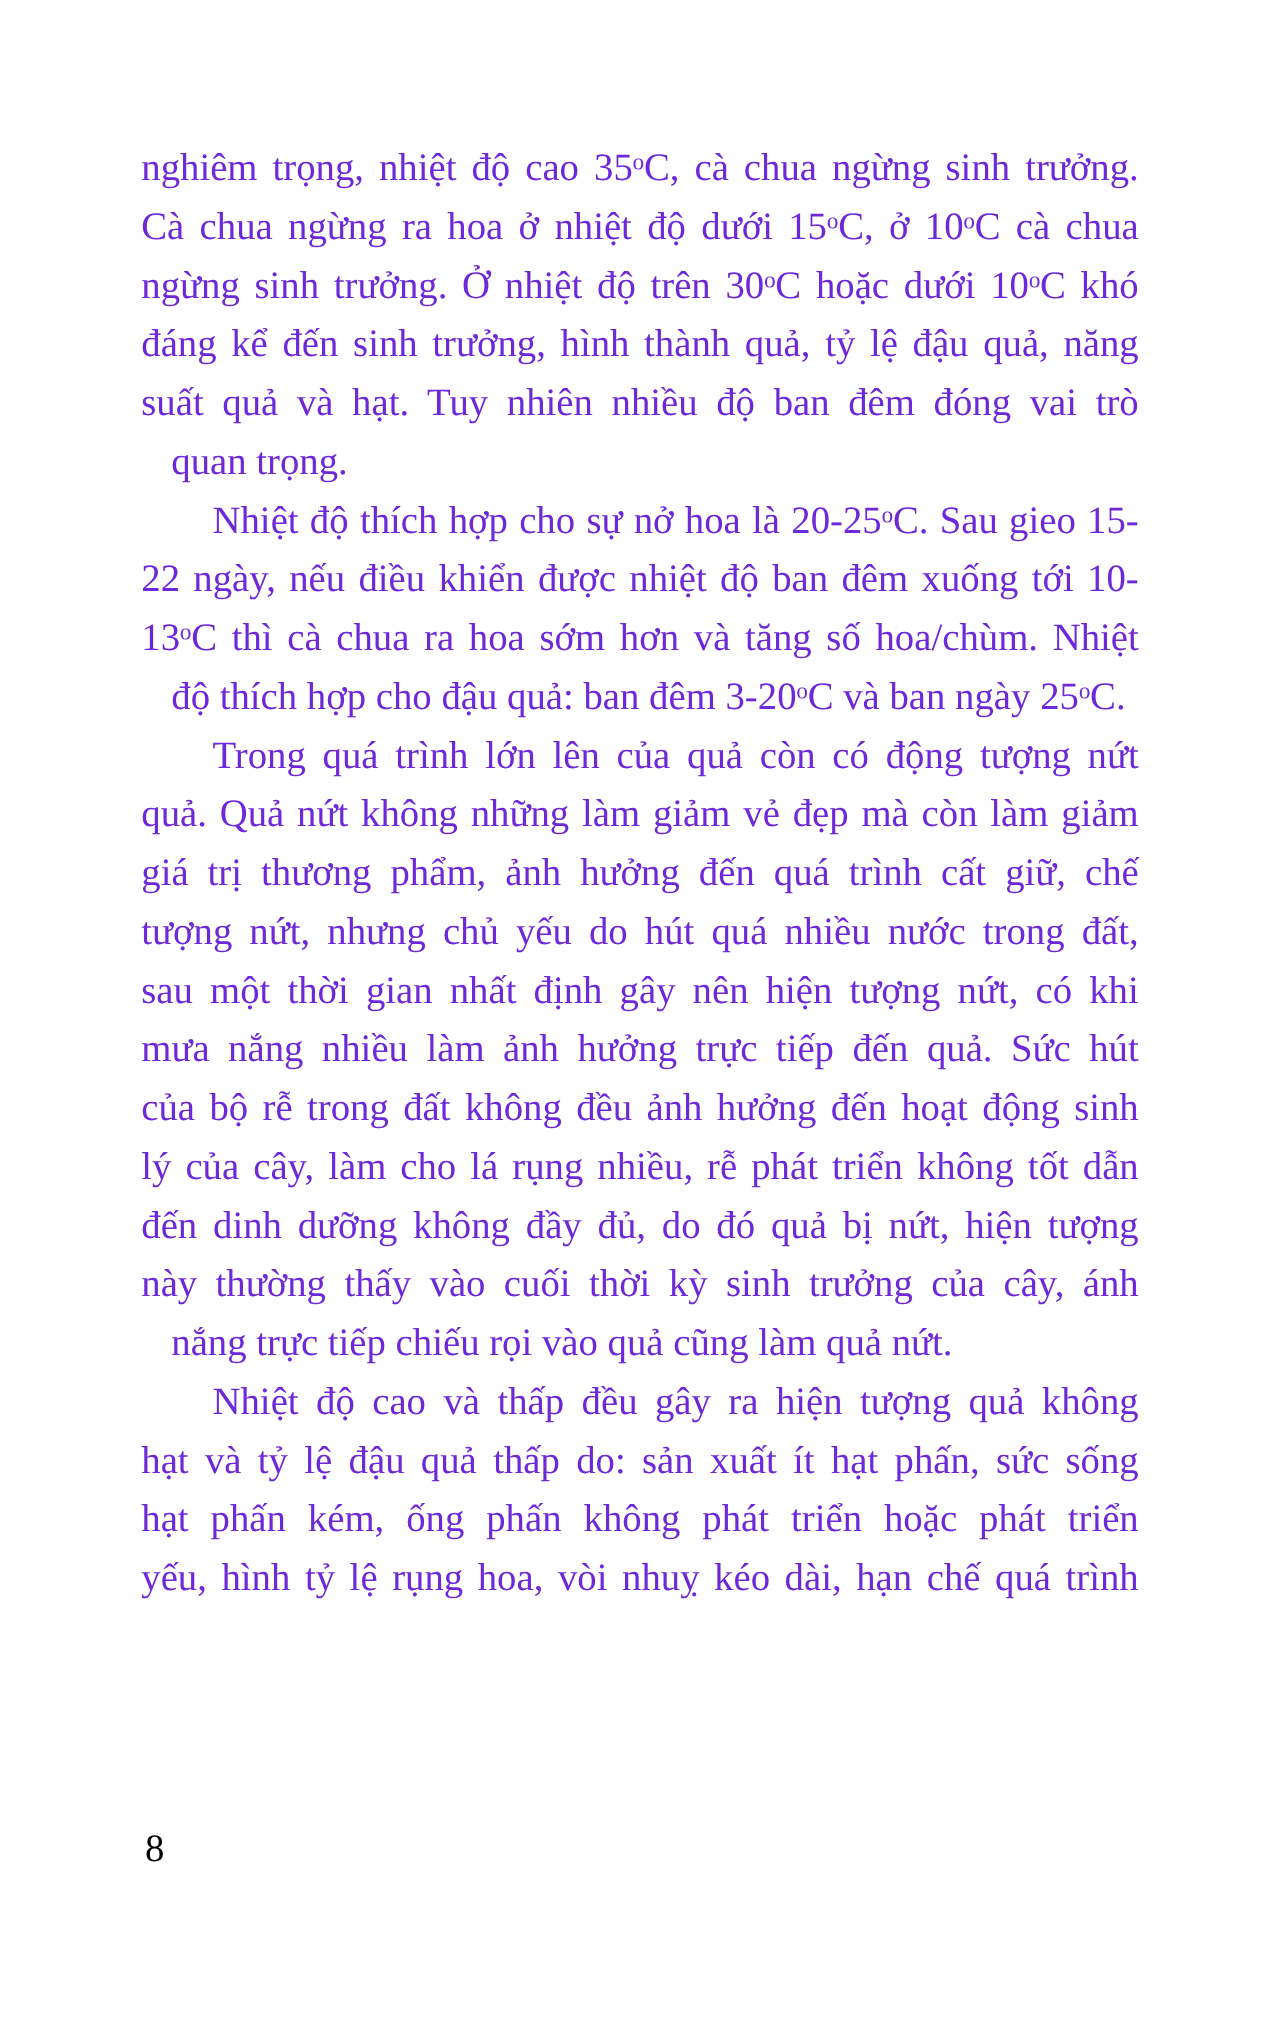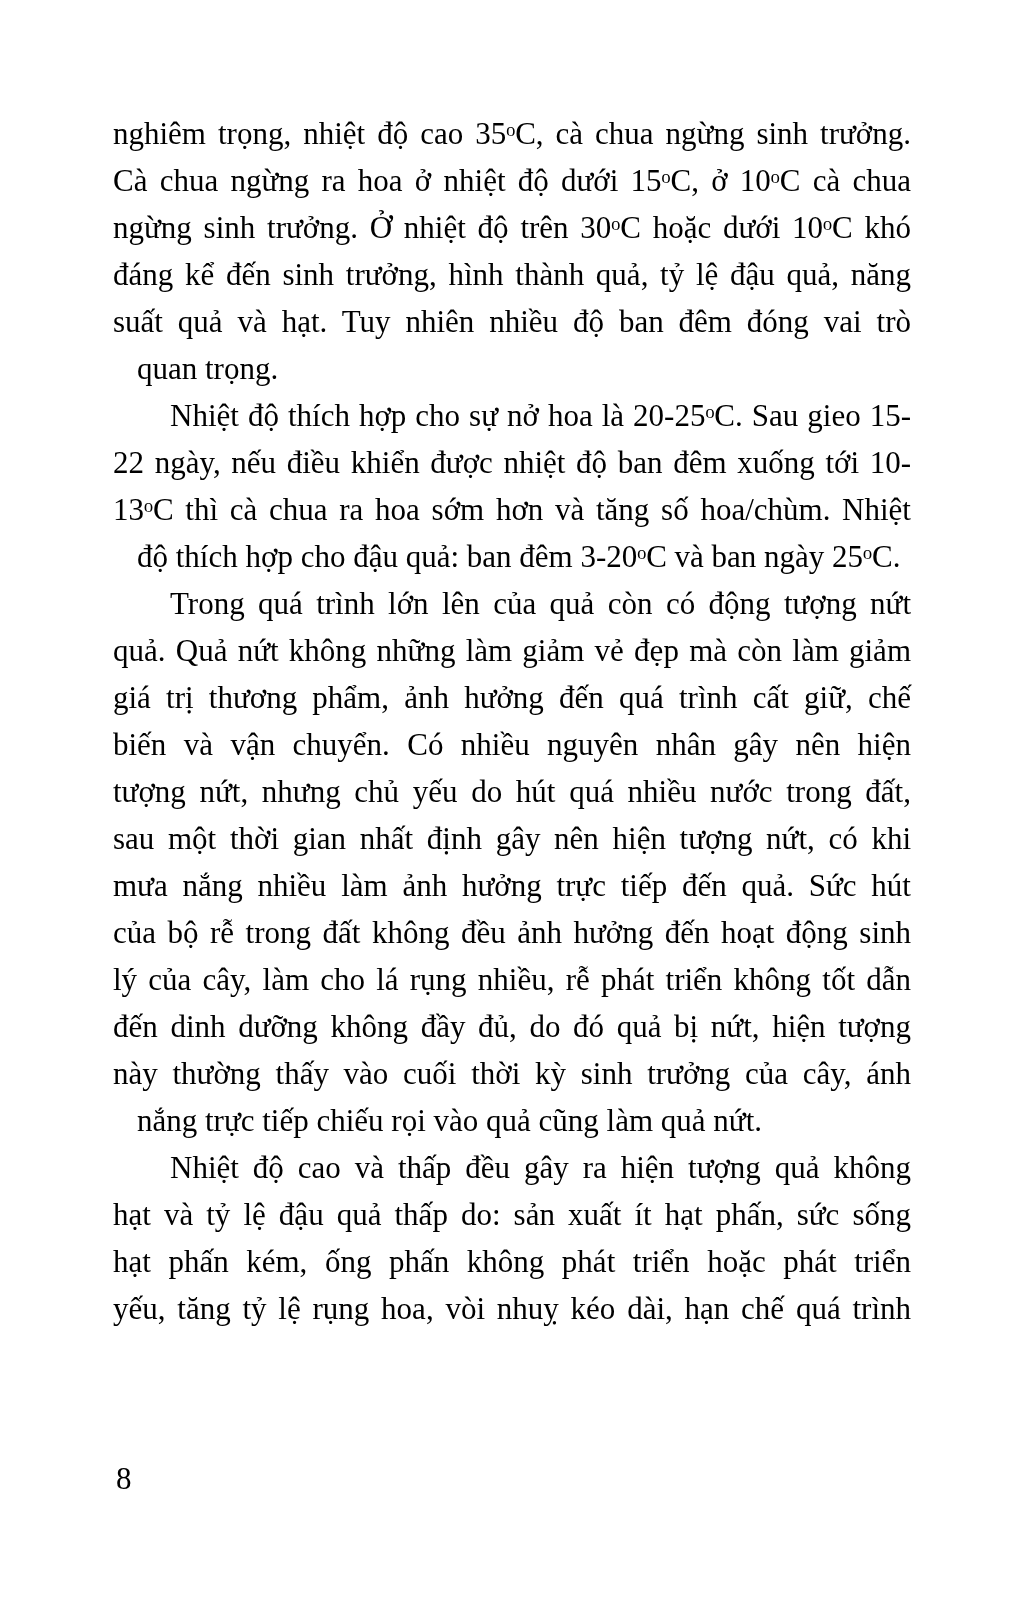--- a/index.html
+++ b/index.html
@@ -22,21 +22,21 @@
     left: 113px;
     top: 110px;
     width: 798px;
   }
   .para { margin: 0; padding: 0; }
   .line {
     font-size: 31px;
     line-height: 47px;
     text-align: justify;
     text-align-last: justify;
-    color: #000000;
+    color: #6d28d9;
   }
   .line.last { text-align-last: left; margin-left: 24px; }
   .line.indent { text-indent: 57px; }
   .page-number {
     position: absolute;
     left: 116px;
     top: 1455px;
     font-size: 31px;
     line-height: 47px;
     color: #000000;
@@ -61,34 +61,33 @@
       <div class="line indent">Nhiệt độ thích hợp cho sự nở hoa là 20-25ᵒC. Sau gieo 15-</div>
       <div class="line">22 ngày, nếu điều khiển được nhiệt độ ban đêm xuống tới 10-</div>
       <div class="line">13ᵒC thì cà chua ra hoa sớm hơn và tăng số hoa/chùm. Nhiệt</div>
       <div class="line last">độ thích hợp cho đậu quả: ban đêm 3-20ᵒC và ban ngày 25ᵒC.</div>
     </div>
 
     <div class="para">
       <div class="line indent">Trong quá trình lớn lên của quả còn có động tượng nứt</div>
       <div class="line">quả. Quả nứt không những làm giảm vẻ đẹp mà còn làm giảm</div>
       <div class="line">giá trị thương phẩm, ảnh hưởng đến quá trình cất giữ, chế</div>
-      <div class="line">biến và vận chuyển. Có nhiều nguyên nhân gây nên hiện</div>
       <div class="line">tượng nứt, nhưng chủ yếu do hút quá nhiều nước trong đất,</div>
       <div class="line">sau một thời gian nhất định gây nên hiện tượng nứt, có khi</div>
       <div class="line">mưa nắng nhiều làm ảnh hưởng trực tiếp đến quả. Sức hút</div>
       <div class="line">của bộ rễ trong đất không đều ảnh hưởng đến hoạt động sinh</div>
       <div class="line">lý của cây, làm cho lá rụng nhiều, rễ phát triển không tốt dẫn</div>
       <div class="line">đến dinh dưỡng không đầy đủ, do đó quả bị nứt, hiện tượng</div>
       <div class="line">này thường thấy vào cuối thời kỳ sinh trưởng của cây, ánh</div>
       <div class="line last">nắng trực tiếp chiếu rọi vào quả cũng làm quả nứt.</div>
     </div>
 
     <div class="para">
       <div class="line indent">Nhiệt độ cao và thấp đều gây ra hiện tượng quả không</div>
       <div class="line">hạt và tỷ lệ đậu quả thấp do: sản xuất ít hạt phấn, sức sống</div>
       <div class="line">hạt phấn kém, ống phấn không phát triển hoặc phát triển</div>
-      <div class="line">yếu, tăng tỷ lệ rụng hoa, vòi nhuỵ kéo dài, hạn chế quá trình</div>
+      <div class="line">yếu, hình tỷ lệ rụng hoa, vòi nhuỵ kéo dài, hạn chế quá trình</div>
     </div>
 
   </div>
 
   <div class="page-number">8</div>
 </div>
 
 </body></html>

